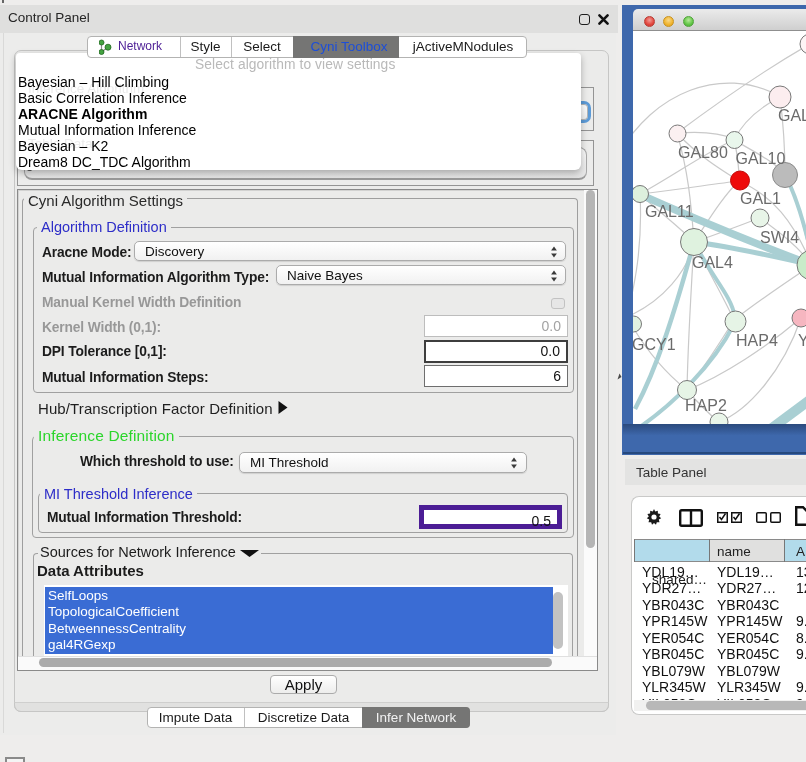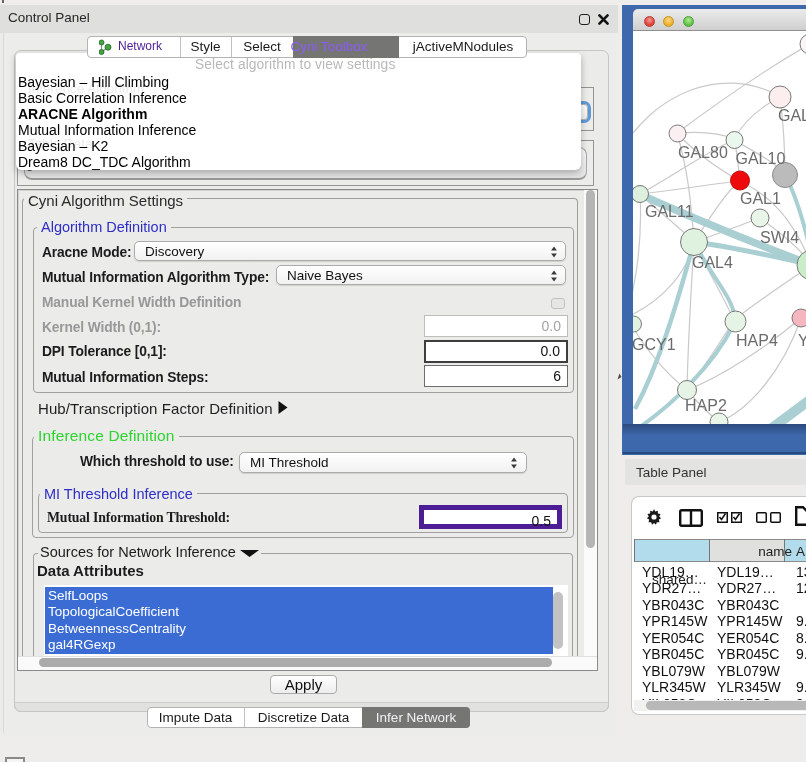--- a/index.html
+++ b/index.html
@@ -40,21 +40,21 @@
 <div class="abs" style="left:293px;top:36px;width:106px;height:22px;background:#757574;z-index:30;"></div>
 <svg class="abs" style="left:99px;top:39px;z-index:30;" width="15" height="16" viewBox="0 0 15 16">
     <path d="M2.5 3.5 L2.5 13 M2.5 13 L8.5 8.5" stroke="#8a8a8a" stroke-width="1.2" fill="none"></path>
     <circle cx="2.5" cy="3.5" r="2.5" fill="#44a340" stroke="#20661e" stroke-width="0.8"></circle>
     <circle cx="9" cy="8.2" r="3" fill="#44a340" stroke="#20661e" stroke-width="0.8"></circle>
     <circle cx="2.5" cy="13" r="2.5" fill="#44a340" stroke="#20661e" stroke-width="0.8"></circle>
   </svg>
 <div class="abs" style="left:118px;top:38.5px;font-size:12px;color:#4c1d95;z-index:30;">Network</div>
 <div class="abs" style="left:180px;top:38.5px;width:51px;text-align:center;font-size:13.5px;color:#1a1a1a;z-index:30;">Style</div>
 <div class="abs" style="left:231px;top:38.5px;width:62px;text-align:center;font-size:13.5px;color:#1a1a1a;z-index:30;">Select</div>
-<div class="abs" style="left:276px;top:38.5px;width:106px;text-align:center;font-size:13.5px;color:#8b5cf6;z-index:30;">Cyni Toolbox</div>
+<div class="abs" style="left:296px;top:38.5px;width:106px;text-align:center;font-size:13.5px;color:#1d4ed8;z-index:30;">Cyni Toolbox</div>
 <div class="abs" style="left:399px;top:38.5px;width:128px;text-align:center;font-size:13.5px;color:#1a1a1a;z-index:30;">jActiveMNodules</div>
 
 <div class="abs" style="left:17px;top:87px;width:577px;height:44px;border:1px solid #949494;background:#ececeb;"></div>
 <div class="abs" style="left:460px;top:101px;width:131px;height:22px;border:3px solid #5d9bd7;border-radius:7px;background:linear-gradient(#ffffff,#ededed);box-shadow:inset 0 0 0 1px #b5b5b5;"></div>
 
 <div class="abs" style="left:17px;top:140px;width:577px;height:46px;border:1px solid #949494;background:#ececeb;"></div>
 <div class="abs" style="left:24px;top:147px;width:563px;height:33px;background:linear-gradient(#fbfbfb,#e3e3e3);border:1px solid #a8a8a8;border-bottom:2px solid #9a9a9a;border-radius:8px;"></div>
 <div class="abs" style="left:26px;top:155.5px;font-size:13.5px;color:#3a3a3a;">galFiltered.sif default node</div>
 
 <div class="abs" style="left:17px;top:189px;width:581px;height:482px;border:1px solid #8a8a8a;box-shadow:inset 0 0 0 1px #d2d2d1;background:#ebebea;"></div>
@@ -108,21 +108,21 @@
     <span class="ct">MI Threshold</span>
 <svg class="abs" style="right:7px;top:3px;" width="10" height="14" viewBox="0 0 10 14">
       <path d="M5 1.5 L7.9 5.6 L2.1 5.6 Z" fill="#3a3a3a"></path>
       <path d="M5 12.5 L7.9 8.4 L2.1 8.4 Z" fill="#3a3a3a"></path>
     </svg>
   </div>
 
 <div class="group" style="left:38px;top:493px;width:530px;height:40px;"></div>
 <div class="gtitle" style="left:40px;top:488px;color:#2d2dc8;">MI Threshold Inference</div>
 
-<div class="abs lbl" style="left:47px;top:512px;font-family:Liberation Serif, serif;">Mutual Information Threshold:</div>
+<div class="abs lbl" style="left:47px;top:512px;">Mutual Information Threshold:</div>
 <div class="field" style="left:419px;top:505px;width:143px;height:24px;border:5px solid #4c1d95;line-height:22px;">0.5</div>
 
 <div class="abs" style="left:33px;top:553px;width:540px;height:116px;border:1px solid #a0a0a0;border-radius:4px;border-bottom:none;"></div>
 <div class="gtitle" style="left:38px;top:546px;color:#1c1c1c;background:#ebebea;padding:0 2px;">Sources for Network Inference <svg width="19" height="7" viewBox="0 0 19 7" style="display:inline-block">
       <path d="M0 0 L19 0 L9.5 7 Z" fill="#111"></path>
     </svg></div>
 
 <div class="abs lbl" style="left:37px;top:565px;font-size:15px;letter-spacing:0;">Data Attributes</div>
 
 <div class="abs" style="left:44px;top:585px;width:524px;height:71px;background:#ffffff;"></div>
@@ -264,21 +264,21 @@
 <svg class="abs" style="left:795px;top:506px;" width="14" height="20" viewBox="0 0 14 20">
     <path d="M1.2 1.2 L8 1.2 L12.8 6 L12.8 18.8 L1.2 18.8 Z" fill="none" stroke="#111" stroke-width="2.4"></path>
   </svg>
 
 <div class="abs" style="left:634px;top:539px;width:172px;height:23px;background:#b2dbeb;border-top:1px solid #8a8a8a;border-bottom:1px solid #8a8a8a;"></div>
 <div class="abs" style="left:709px;top:539px;width:75px;height:23px;background:#e0e0df;border-top:1px solid #8a8a8a;border-bottom:1px solid #8a8a8a;"></div>
 <div class="abs" style="left:634px;top:539px;width:1px;height:23px;background:#777;"></div>
 <div class="abs" style="left:709px;top:539px;width:1px;height:23px;background:#777;"></div>
 <div class="abs" style="left:784px;top:539px;width:1px;height:23px;background:#777;"></div>
 <div class="abs" style="left:642px;top:544px;width:75px;text-align:center;font-size:13.5px;color:#222;margin-top:28px;">shared…</div>
-<div class="abs" style="left:717px;top:544px;width:75px;text-align:right;font-size:13.5px;color:#222;">name</div>
+<div class="abs" style="left:717px;top:544px;width:75px;text-align:left;font-size:13.5px;color:#222;">name</div>
 <div class="abs" style="left:796px;top:544px;font-size:13.5px;color:#222;">A</div>
 
 <div class="abs" style="left:642px;top:564px;font-size:14px;line-height:16.45px;color:#111;">YDL19…<br>YDR27…<br>YBR043C<br>YPR145W<br>YER054C<br>YBR045C<br>YBL079W<br>YLR345W<br>YIL053C</div>
 <div class="abs" style="left:717px;top:564px;font-size:14px;line-height:16.45px;color:#111;">YDL19…<br>YDR27…<br>YBR043C<br>YPR145W<br>YER054C<br>YBR045C<br>YBL079W<br>YLR345W<br>YIL053C</div>
 <div class="abs" style="left:796px;top:564px;font-size:14px;line-height:16.45px;color:#111;">13<br>12<br><br>9.<br>8.<br>9.<br><br>9.<br>9.</div>
 
 <div class="abs" style="left:634px;top:700px;width:172px;height:11px;background:#f1f1f0;"></div>
 <div class="abs" style="left:646px;top:701px;width:160px;height:9px;background:#b8b8b8;border-radius:5px 0 0 5px;"></div>
 
 </body></html>

